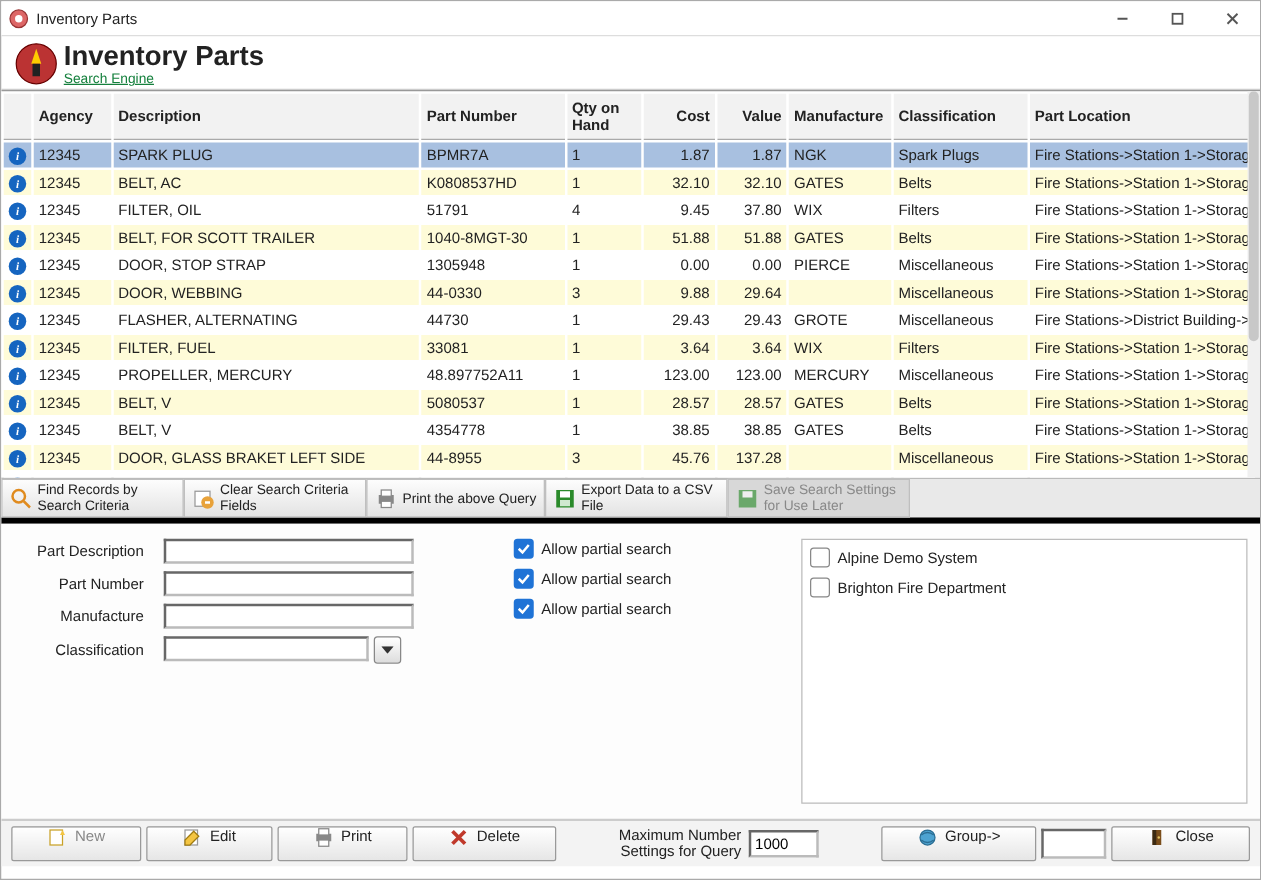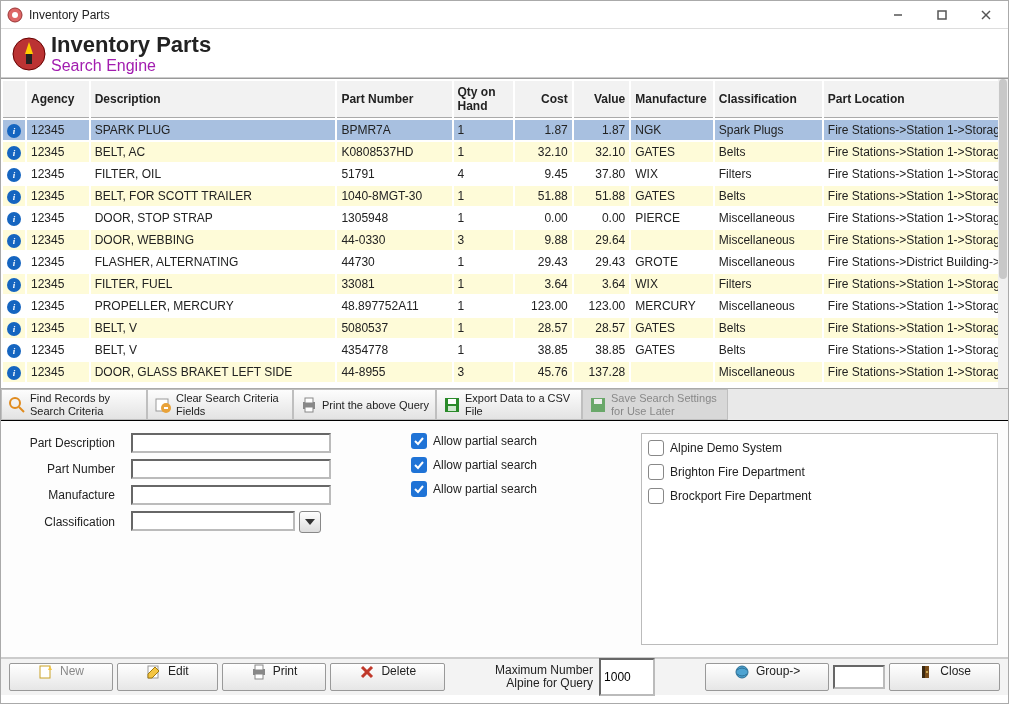--- a/index.html
+++ b/index.html
@@ -28,21 +28,21 @@
 .titlebar .tb-spacer { flex:1; }
 .tb-btn { width:44px; height:28px; display:flex; align-items:center; justify-content:center; color:#555; }
 .header {
   display:flex;
   align-items:center;
   padding: 4px 10px 2px 10px;
   border-bottom: 1px solid #ccc;
 }
 .header .app-icon { width:36px; height:36px; margin-right:4px; }
 .header h1 { font-size: 22px; font-weight:bold; line-height:1.1; }
-.header .sub { font-size:16px; color:#a21caf; margin-top:0; }
+.header .sub { font-size:11px; color:#15803d; margin-top:0;text-decoration:underline; }
 .grid-wrap {
   border-top: 1px solid #999;
   position: relative;
   height: 310px;
   overflow: hidden;
   background:#fff;
 }
 .grid {
   width: 1005px;
 }
@@ -73,21 +73,21 @@
   text-align:center;
   line-height:14px;
   font-size:9px;
   font-style: italic;
   font-weight:bold;
   font-family: Georgia, serif;
 }
 .toolbar-mid {
   display:flex;
   border-top:1px solid #aaa;
-  border-bottom:1px solid #000000;
+  border-bottom:5px solid #000000;
   background:#e9e9e9;
 }
 .toolbar-mid .tbtn {
   display:flex;
   align-items:center;
   gap:4px;
   padding:2px 6px;
   border:1px solid #bfbfbf;
   background:linear-gradient(#fdfdfd,#e3e3e3);
   font-size:11px;
@@ -139,21 +139,21 @@
   display:flex; align-items:flex-start; gap:6px;
   height:28px; padding:0 28px;
   border:1px solid #999; border-radius:2px;
   background:linear-gradient(#fff,#e6e6e6);
   font-size:12px;
 }
 .bbtn .bicon { width:16px; height:16px; }
 .spacer { flex:1; }
 .maxrec { display:flex; align-items:center; gap:6px; }
 .maxrec .lbl { text-align:right; line-height:1.1; }
-.maxrec input { width:56px; height:38px; border:2px inset #bbb; padding:1px 3px; font-size:12px; }
+.maxrec input { width:56px; height:22px; border:2px inset #bbb; padding:1px 3px; font-size:12px; }
 .group-inp { width:52px; height:24px; border:2px inset #bbb; }
 .scrollbar-v {
   position:absolute; right:0; top:0; width:10px; height:100%;
   background:#f0f0f0;
 }
 .scrollbar-v .thumb { position:absolute; top:0; left:1px; width:8px; height:200px; background:#c8c8c8; border-radius:4px; }
 </style>
 </head>
 <body>
 
@@ -487,24 +487,20 @@
 
   <div class="search-col-right">
     <div class="chk-row">
       <span class="chk unchecked"></span>
       <span>Alpine Demo System</span>
     </div>
     <div class="chk-row">
       <span class="chk unchecked"></span>
       <span>Brighton Fire Department</span>
     </div>
-    <div class="chk-row">
-      <span class="chk unchecked"></span>
-      <span>Brockport Fire Department</span>
-    </div>
   </div>
 </div>
 
 <div class="bottom-bar">
   <div class="bbtn">
     <span class="bicon"><svg viewBox="0 0 16 16">
           <rect x="2" y="2" width="10" height="12" fill="#fff" stroke="#c9a227"></rect>
           <path d="M10 6 L14 6 L12 2 Z" fill="#f4c542"></path>
         </svg></span>
     <span style="color:#888">New</span>
@@ -530,21 +526,21 @@
           <line x1="13" y1="3" x2="3" y2="13" stroke="#c0392b" stroke-width="3"></line>
         </svg></span>
     <span>Delete</span>
   </div>
 
   <div class="spacer"></div>
 
   <div class="maxrec">
     <div class="lbl">
       <div>Maximum Number</div>
-      <div>Alpine for Query</div>
+      <div>Settings for Query</div>
     </div>
     <input type="text" value="1000" style="">
   </div>
 
   <div class="spacer"></div>
 
   <div class="bbtn">
     <span class="bicon"><svg viewBox="0 0 16 16">
           <circle cx="8" cy="8" r="6" fill="#4da3d1" stroke="#2b6e94"></circle>
           <path d="M3 6 Q8 2 13 6 M3 10 Q8 14 13 10" stroke="#2b6e94" fill="none"></path>

